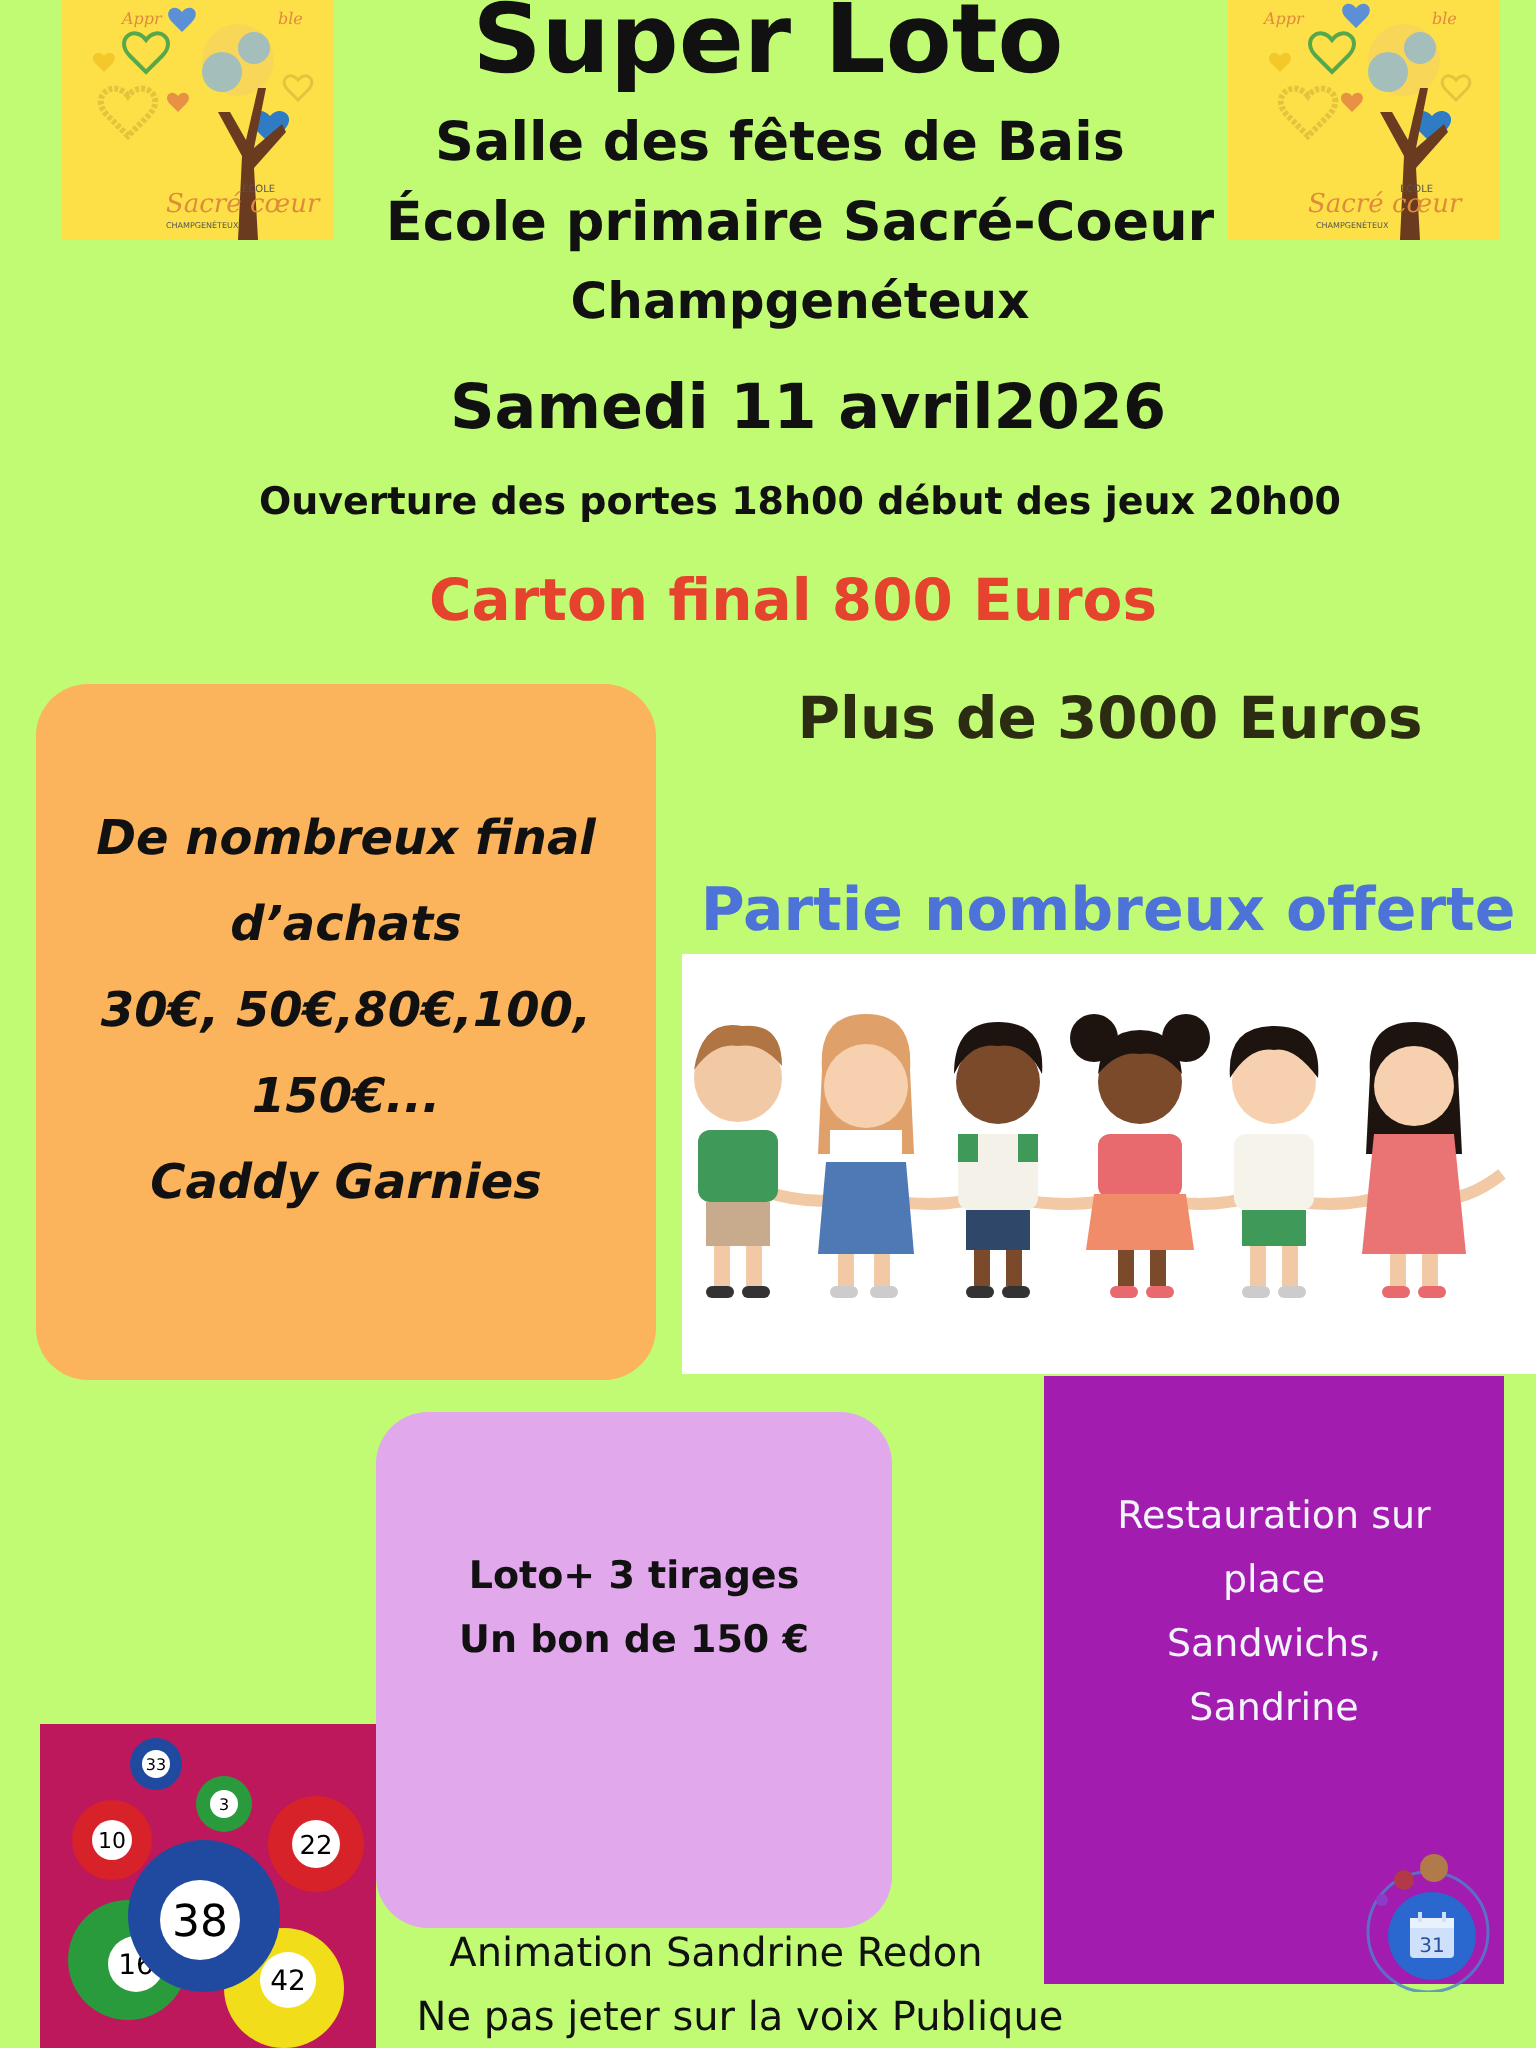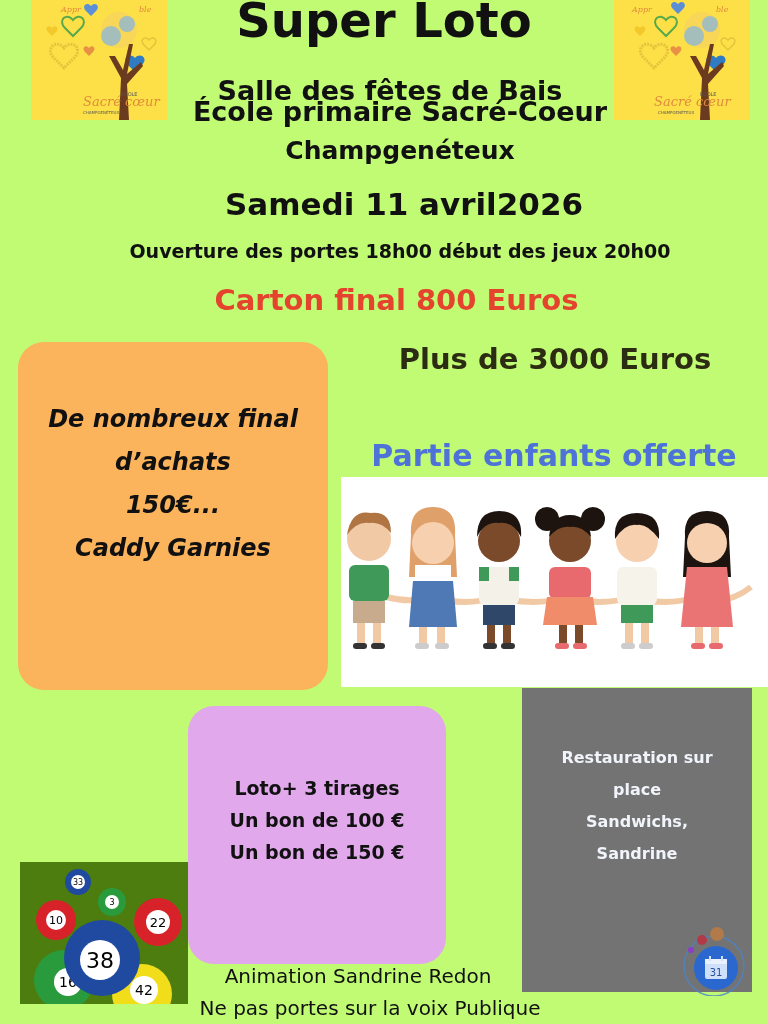--- a/index.html
+++ b/index.html
@@ -19,21 +19,21 @@
       width: 136px; height: 120px;
       overflow: hidden;
     }
     .logo svg { display: block; }
 
     
     .title {
       left: 0; width: 768px; top: -8px;
       font-size: 48px; font-weight: bold; letter-spacing: 0px;
     }
-    .subtitle1 { left: 150px; width: 480px; top: 56px; font-size: 27px; font-weight: bold; margin-top: 19px; }
+    .subtitle1 { left: 150px; width: 480px; top: 56px; font-size: 27px; font-weight: bold; }
     .subtitle2 { left: 150px; width: 500px; top: 96px; font-size: 27px; font-weight: bold; }
     .subtitle3 { left: 150px; width: 500px; top: 136px; font-size: 25px; font-weight: bold; }
     .date { left: 0; width: 808px; top: 186px; font-size: 31px; font-weight: bold; }
     .hours { left: 0; width: 800px; top: 240px; font-size: 19px; font-weight: bold; }
     .carton { left: 0; width: 793px; top: 283px; font-size: 29px; font-weight: bold; color: #e5432e; }
     .plus { left: 370px; width: 370px; top: 342px; font-size: 29px; font-weight: bold; color: #2c2c12; }
 
     
     .box-orange {
       left: 18px; top: 342px; width: 310px; height: 348px;
@@ -50,27 +50,27 @@
     .box-purple {
       left: 188px; top: 706px; width: 258px; height: 258px;
       background: #e1a8ec; border-radius: 26px;
       padding-top: 66px;
       font-weight: bold; font-size: 19px; line-height: 32px;
     }
 
     
     .box-blue {
       left: 522px; top: 688px; width: 230px; height: 304px;
-      background: #737373;
+      background: #a21caf;
       color: #f1f4fb;
       padding-top: 54px;
-      font-weight: bold; font-size: 16px; line-height: 32px;
-    }
-
-    .balls { left: 20px; top: 862px; width: 168px; height: 142px; background: #4d7c0f; overflow: hidden; }
+      font-weight: normal; font-size: 19px; line-height: 32px;
+    }
+
+    .balls { left: 20px; top: 862px; width: 168px; height: 162px; background: #be185d; overflow: hidden; }
 
     .animation { left: 180px; width: 356px; top: 964px; font-size: 20px; }
     .notice { left: 180px; width: 380px; top: 996px; font-size: 20px; }
 
     .calendar-badge { left: 678px; top: 924px; width: 72px; height: 72px; }
   </style>
 </head>
 <body>
 
 <div class="abs logo" style="left:31px; top:0;">
@@ -123,25 +123,26 @@
 <div class="abs subtitle2 center">École primaire Sacré-Coeur</div>
 <div class="abs subtitle3 center">Champgenéteux</div>
 <div class="abs date center">Samedi 11 avril2026</div>
 <div class="abs hours center">Ouverture des portes 18h00 début des jeux 20h00</div>
 <div class="abs carton center">Carton final 800 Euros</div>
 <div class="abs plus center">Plus de 3000 Euros</div>
 
 <div class="abs box-orange center">
   <div>De nombreux final</div>
   <div>d’achats</div>
+  <div>30€, 50€,80€,100,</div>
   <div>150€...</div>
   <div>Caddy Garnies</div>
 </div>
 
-<div class="abs kids-title center">Partie enfants offerte</div>
+<div class="abs kids-title center">Partie nombreux offerte</div>
 <div class="abs kids-img">
   <svg width="427" height="210" viewBox="0 0 427 210">
 
     <path d="M20 110 Q60 130 90 120 Q125 130 155 120 Q195 130 225 120 Q260 130 290 120 Q325 130 355 120 Q385 130 410 110" stroke="#f2c9a5" stroke-width="6" fill="none"></path>
 
     <g>
       <rect x="8" y="88" width="40" height="36" rx="6" fill="#3f9a5a"></rect>
       <rect x="12" y="124" width="32" height="22" fill="#c7ab8c"></rect>
       <rect x="16" y="146" width="8" height="20" fill="#f2c9a5"></rect>
         <rect x="32" y="146" width="8" height="20" fill="#f2c9a5"></rect>
@@ -206,21 +207,20 @@
         <rect x="370" y="150" width="8" height="16" fill="#f2c9a5"></rect>
       <rect x="350" y="166" width="14" height="6" rx="3" fill="#e96a6e"></rect>
         <rect x="368" y="166" width="14" height="6" rx="3" fill="#e96a6e"></rect>
       <circle cx="366" cy="66" r="20" fill="#f7d0b0"></circle>
     </g>
   </svg>
 </div>
 
 <div class="abs box-purple center">
   <div>Loto+ 3 tirages</div>
-  <div>Un bon de 100 €</div>
   <div>Un bon de 150 €</div>
 </div>
 
 <div class="abs box-blue center">
   <div>Restauration sur</div>
   <div>place</div>
   <div>Sandwichs,</div>
   <div>Sandrine</div>
 </div>
 
@@ -273,13 +273,13 @@
     </g>
     <g>
       <circle cx="82" cy="96" r="38" fill="#1f4aa0"></circle>
         <circle cx="80" cy="98" r="20" fill="#fff"></circle>
       <text x="80" y="106" text-anchor="middle" font-size="22" fill="#000">38</text>
     </g>
   </svg>
 </div>
 
 <div class="abs animation center">Animation Sandrine Redon</div>
-<div class="abs notice center">Ne pas portes sur la voix Publique</div>
+<div class="abs notice center">Ne pas jeter sur la voix Publique</div>
 
 </body></html>

